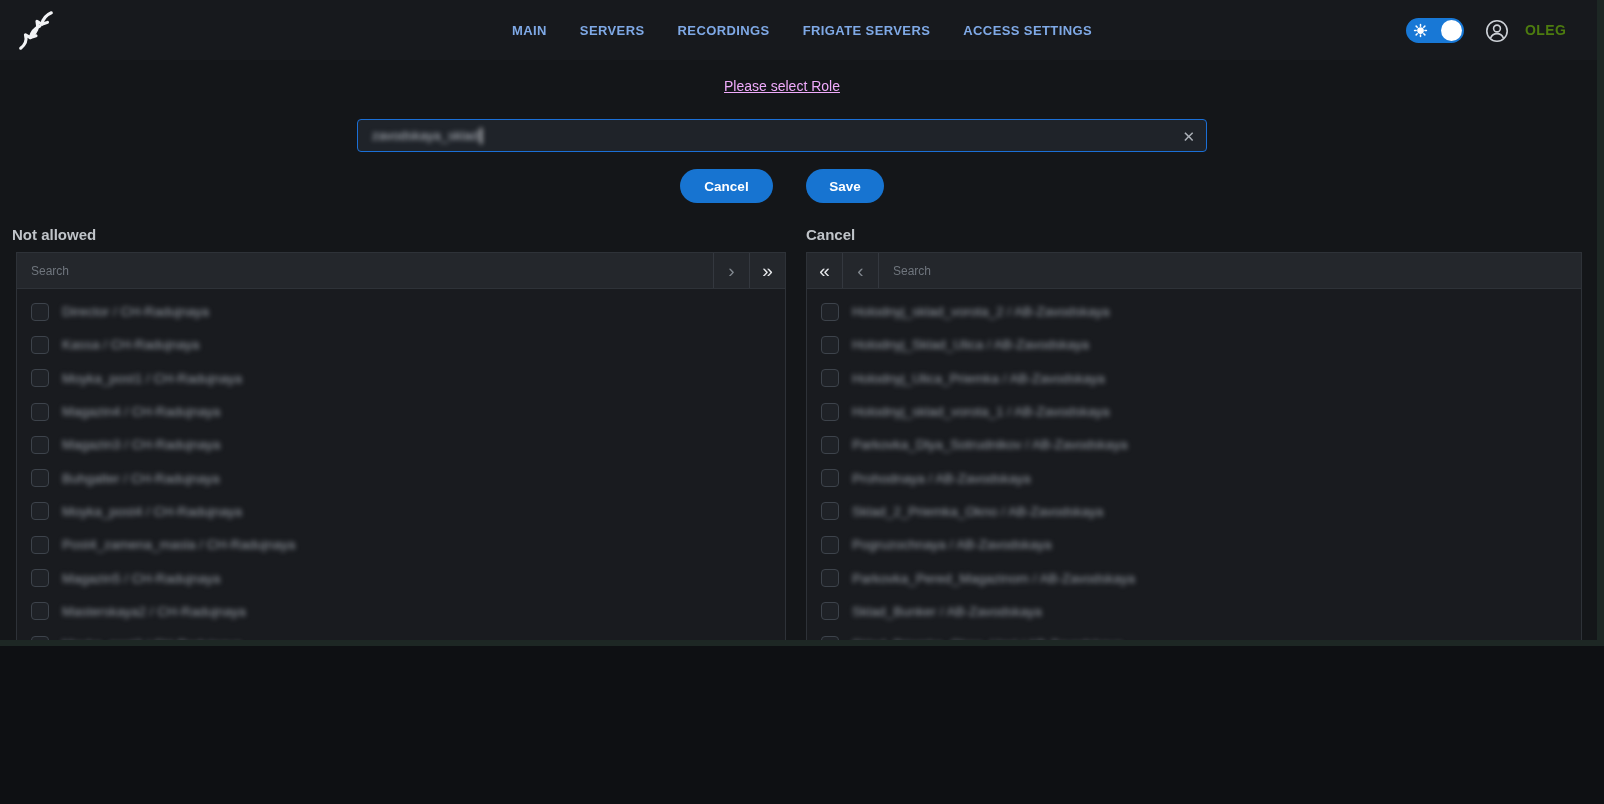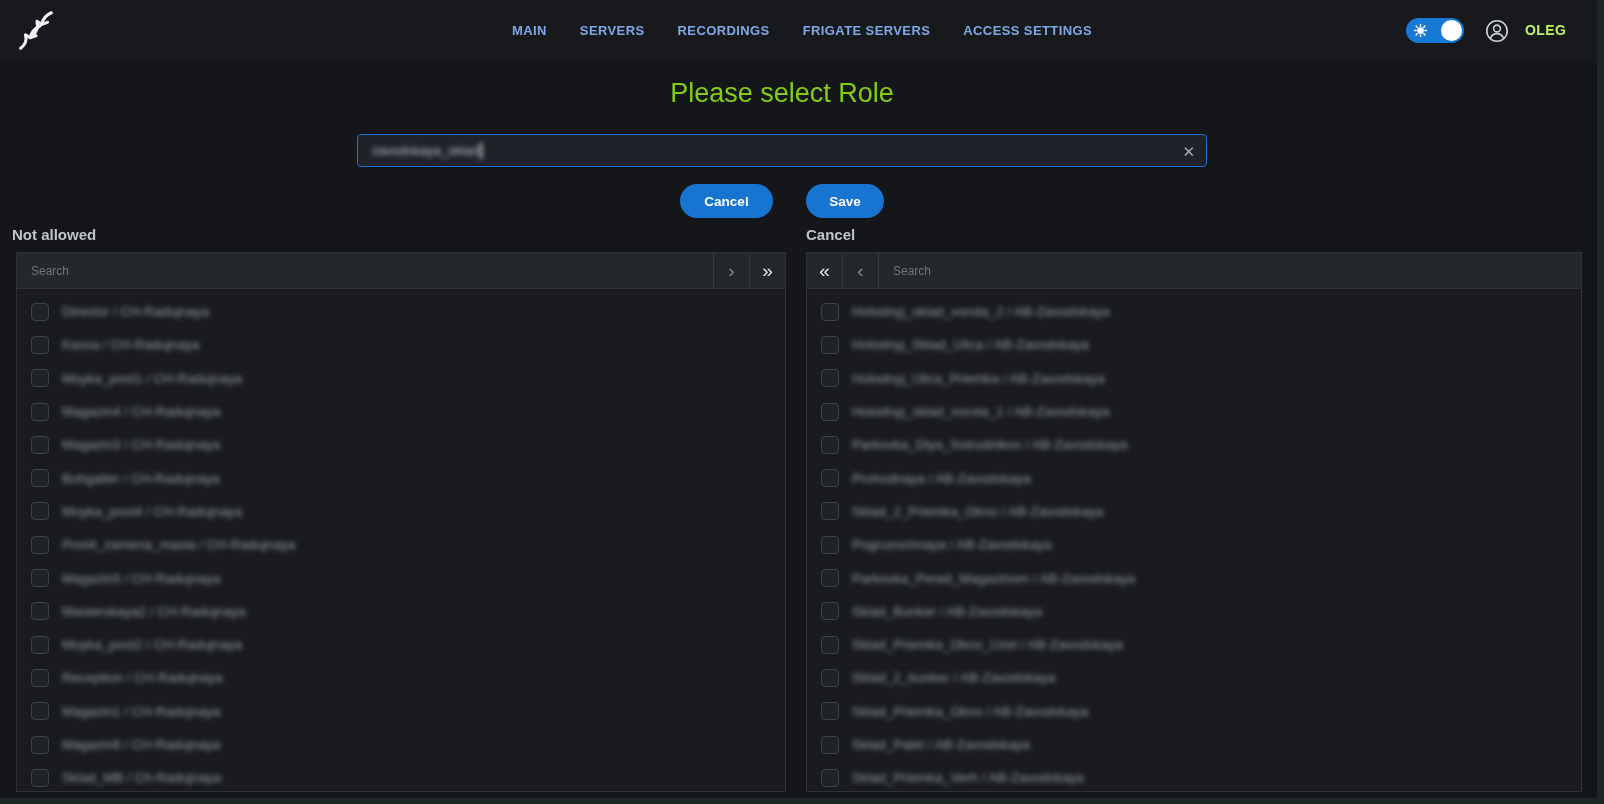--- a/index.html
+++ b/index.html
@@ -1,34 +1,34 @@
 <!DOCTYPE html>
 <html><head>
 <meta charset="utf-8">
 <style>
   * { margin:0; padding:0; box-sizing:border-box; }
   html,body { background:#0e1013; }
   body { font-family:"Liberation Sans", sans-serif; }
-  .screen { position:relative; width:1604px; height:804px; background:#141619; overflow:hidden; }
+  .screen { position:relative; width:1604px; height:646px; background:#141619; overflow:hidden; }
 
   
   .navbar { position:absolute; left:0; top:0; width:1604px; height:60px; background:#17191d; }
   .logo { position:absolute; left:12px; top:7px; width:48px; height:46px; }
   .nav-menu { position:absolute; left:512px; top:0; height:60px; display:flex; align-items:center; gap:33px; }
   .nav-link { color:#7fa9e6; font-size:13px; font-weight:700; letter-spacing:.4px; cursor:pointer; white-space:nowrap; }
   .theme-toggle { position:absolute; left:1406px; top:18px; width:58px; height:25px; border-radius:13px;
                   background:#1878d6; display:flex; align-items:center; cursor:pointer; }
   .toggle-sun { position:absolute; left:7px; top:5px; width:15px; height:15px; }
   .toggle-knob { position:absolute; right:2px; top:2px; width:21px; height:21px; border-radius:50%; background:#ffffff; }
   .avatar { position:absolute; left:1485px; top:19px; width:24px; height:24px; }
-  .nav-user { position:absolute; left:1525px; top:22px; color:#bef264; font-size:14px; font-weight:700; letter-spacing:.4px; cursor:pointer; }
+  .nav-user { position:absolute; left:1525px; top:22px; color:#4d7c0f; font-size:14px; font-weight:700; letter-spacing:.4px; cursor:pointer; }
 
   
   .dialog { position:absolute; left:357px; top:78px; width:850px; text-align:center; }
-  .dialog-title { color:#84cc16; font-size:27px; font-weight:400; }
+  .dialog-title { color:#f0abfc; font-size:14px; font-weight:400;text-decoration:underline; }
   .role-input { position:relative; margin-top:25px; width:850px; height:33px; background:#1f2329;
                 border:1.5px solid #1b6fd6; border-radius:4px; display:flex; align-items:center;
                 padding:0 34px 0 14px; cursor:text; }
   .role-value-wrap { display:flex; align-items:center; filter:blur(2.8px); }
   .role-value { color:#b9bec6; font-size:13px; white-space:nowrap; }
   .caret { width:2px; height:16px; background:#e8eaee; margin-left:2px; }
   .clear-x { position:absolute; right:11px; top:50%; transform:translateY(-50%); color:#abb0b7;
              font-size:15px; line-height:1; cursor:pointer; }
   .dialog-buttons { margin-top:17px; display:flex; justify-content:center; gap:33px; }
   .btn { height:34px; border:none; border-radius:17px; background:#1774d1; color:#ffffff;

